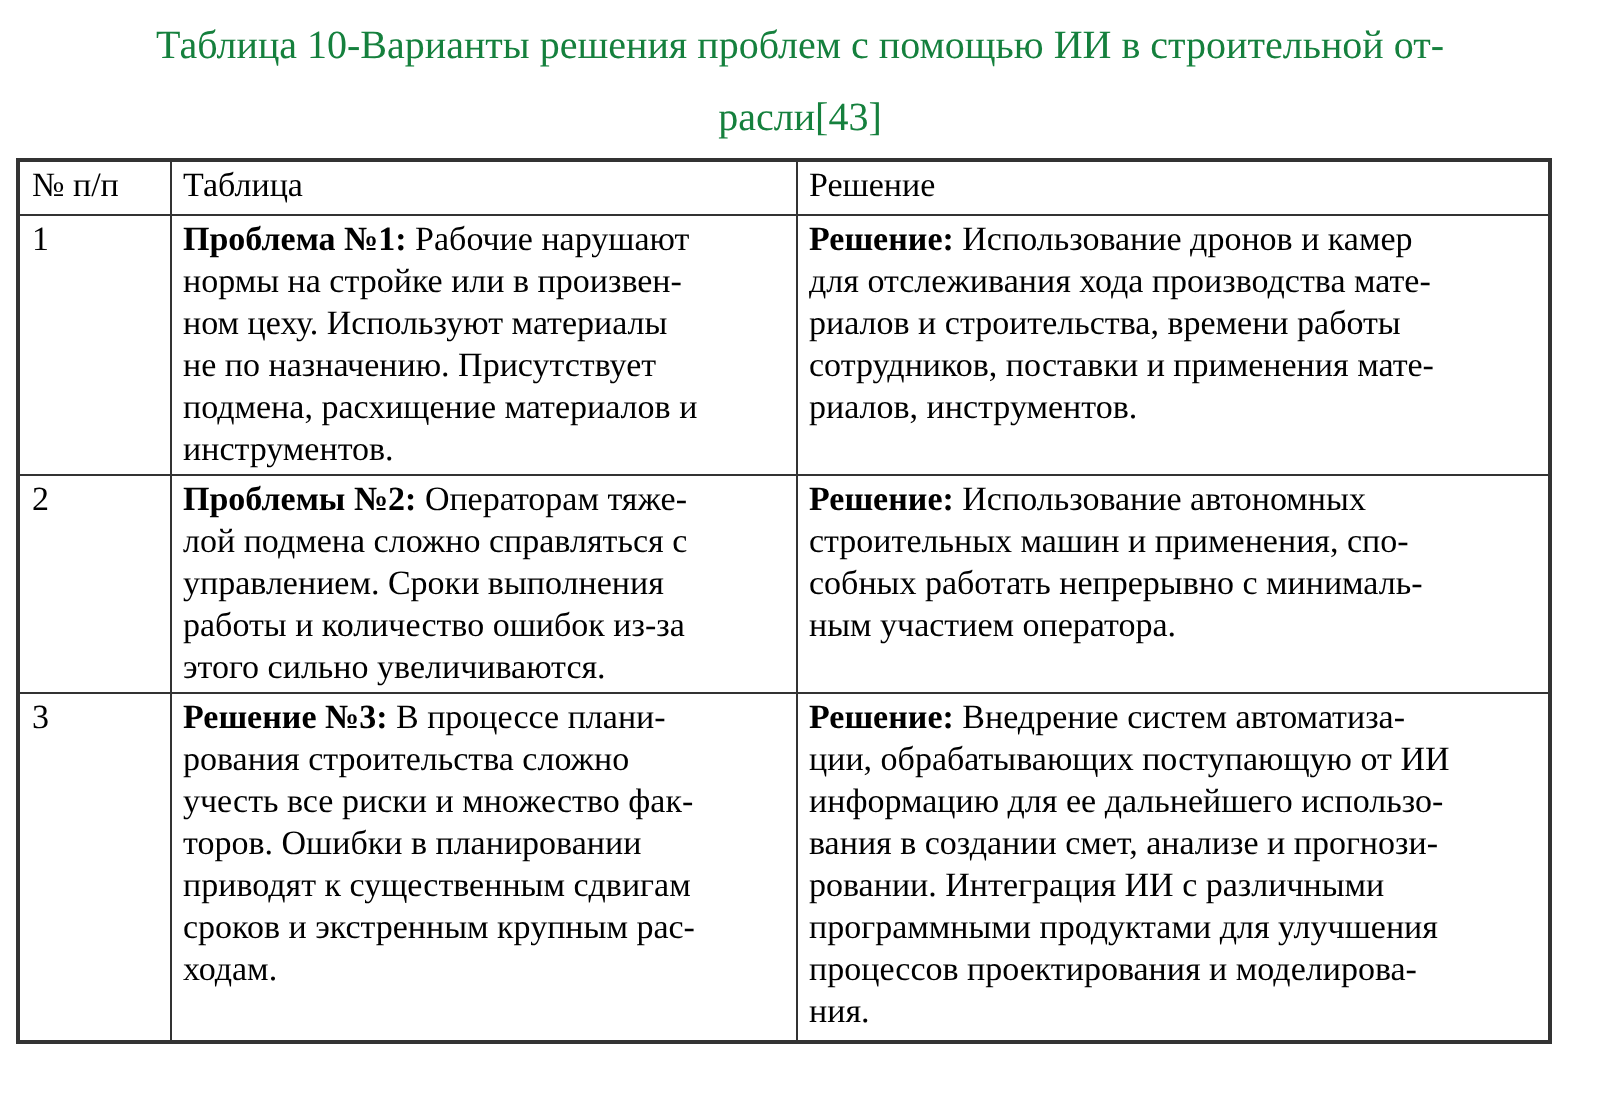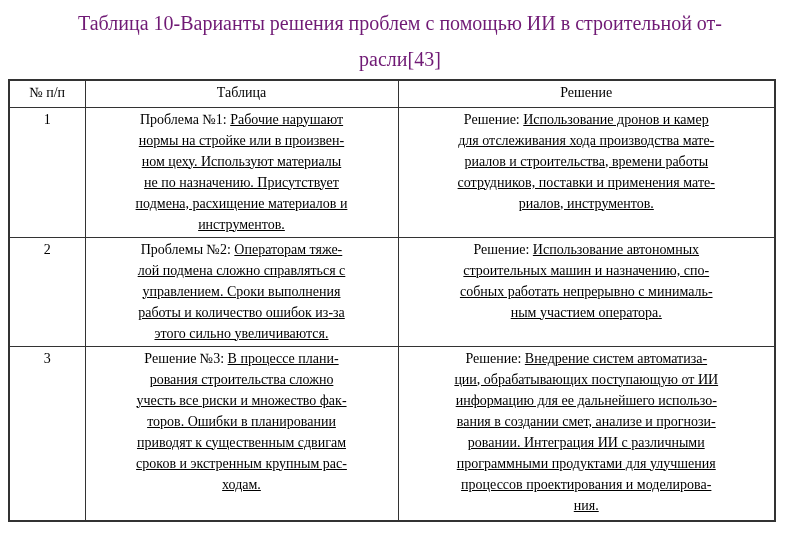--- a/index.html
+++ b/index.html
@@ -13,52 +13,51 @@
     overflow: hidden;
     font-family: "Liberation Serif", "DejaVu Serif", serif;
     color: #000000;
   }
   .caption {
     margin: 5px 10px 0 10px;
     text-align: center;
     font-size: 20px;
     line-height: 36px;
     white-space: pre-line;
-    color: #701a75;
+    color: #15803d;
   }
   table.doc-table {
     border-collapse: collapse;
     table-layout: fixed;
     margin-left: 8px;
     margin-top: 2px;
     width: 766px;
     border: 2px solid #333333;
   }
   table.doc-table th,
   table.doc-table td {
     border: 1px solid #333333;
     vertical-align: top;
-    text-align: center;
+    text-align: left;
     padding: 1px 6px 0 6px;
-    font-size: 14px;
+    font-size: 17px;
     line-height: 21px;
     font-weight: normal;
     overflow: hidden;
     margin-top: 16px;
   }
   tr.hdr  { height: 27px; }
   tr.r1   { height: 130px; }
   tr.r2   { height: 109px; }
   tr.r3   { height: 175px; }
   .lbl {
-    font-weight: normal;
+    font-weight: bold;
   }
   .flow {
     white-space: pre-line;
-    text-decoration: underline;
   }
 </style>
 </head>
 <body>
 
 <div>
 
   <div class="caption">Таблица 10-Варианты решения проблем с помощью ИИ в строительной от-
 расли[43]</div>
 
@@ -91,21 +90,21 @@
       </tr>
 
       <tr class="r2">
         <td>2</td>
         <td><b class="lbl">Проблемы №2:</b> <span class="flow">Операторам тяже-
 лой подмена сложно справляться с
 управлением. Сроки выполнения
 работы и количество ошибок из-за
 этого сильно увеличиваются.</span></td>
         <td><b class="lbl">Решение:</b> <span class="flow">Использование автономных
-строительных машин и назначению, спо-
+строительных машин и применения, спо-
 собных работать непрерывно с минималь-
 ным участием оператора.</span></td>
       </tr>
 
       <tr class="r3">
         <td>3</td>
         <td><b class="lbl">Решение №3:</b> <span class="flow">В процессе плани-
 рования строительства сложно
 учесть все риски и множество фак-
 торов. Ошибки в планировании

